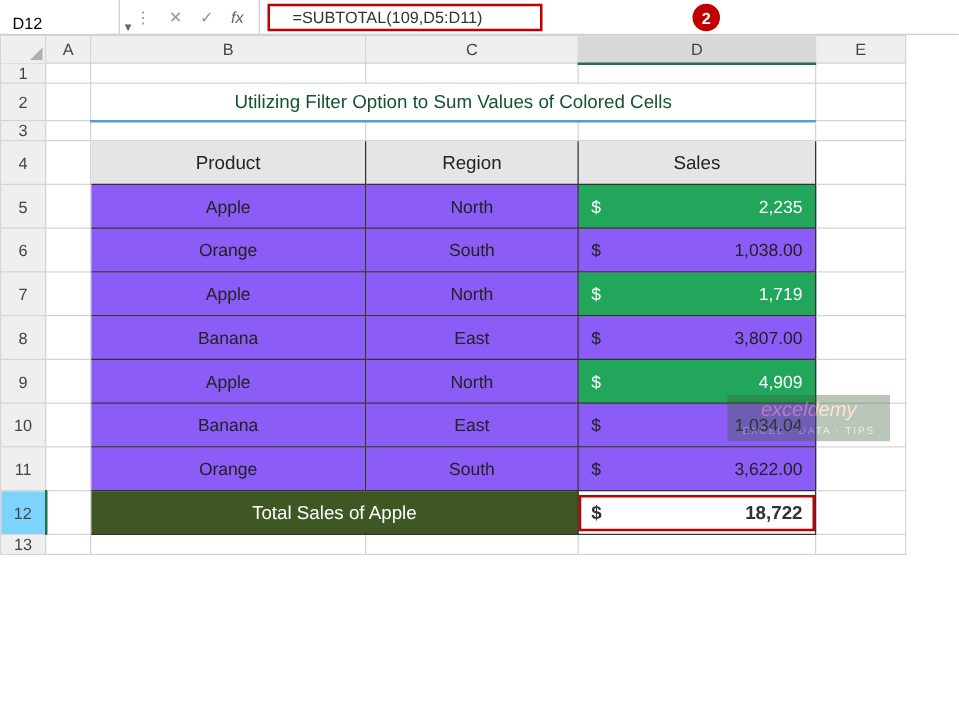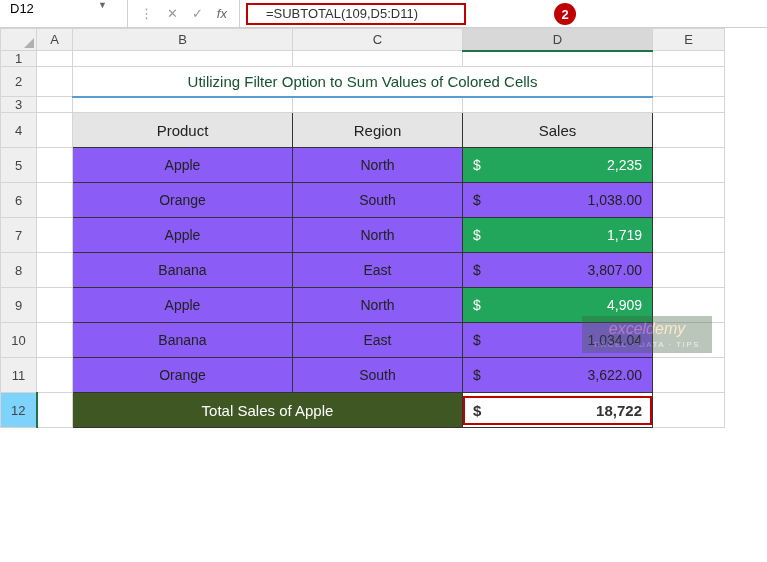--- a/index.html
+++ b/index.html
@@ -12,24 +12,24 @@
     }
     .formula-bar {
       display: flex;
       align-items: center;
       border-bottom: 1px solid #d0d0d0;
       height: 28px;
       background: #fff;
       position: relative;
     }
     .name-box {
-      width: 128px;
+      width: 96px;
       border-right: 1px solid #d0d0d0;
       display: flex;
-      align-items: flex-start;
+      align-items: flex-end;
       padding: 0 8px;
       height: 100%;
       gap: 20px;
     }
     .name-box input {
       border: none;
       width: 70px;
       font-size: 13px;
       outline: none;
     }
@@ -373,20 +373,28 @@
       <td></td>
       <td colspan="2" class="total-label">Total Sales of Apple</td>
       <td class="total-value-cell">
         <div class="total-value-inner">
               <span>$</span>
               <span>18,722</span>
             </div>
       </td>
       <td></td>
     </tr>
+    <tr class="rh-gap">
+      <th class="row-header">13</th>
+      <td></td>
+          <td></td>
+          <td></td>
+          <td></td>
+          <td></td>
+    </tr>
   </tbody>
     </table>
 
   <div class="callout callout-1">1</div>
 
   <div class="watermark">
     <div class="wm-top">exceldemy</div>
     <div class="wm-bot">EXCEL · DATA · TIPS</div>
   </div>
 </div>

